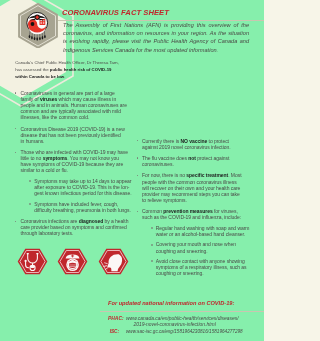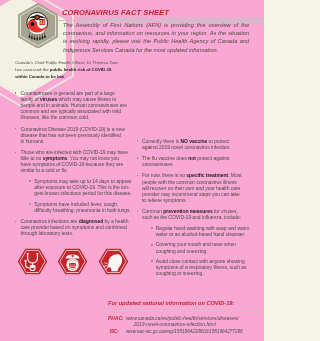--- a/index.html
+++ b/index.html
@@ -1,18 +1,18 @@
 <!DOCTYPE html>
 <html><head>
 <meta charset="utf-8">
 <style>
   html,body{margin:0;padding:0;}
   body{width:264px;height:341px;overflow:hidden;background:#f7f5e8;
        font-family:"Liberation Sans",sans-serif;-webkit-font-smoothing:antialiased;}
-  .page{position:relative;width:264px;height:341px;overflow:hidden;background:#f9a8d4;}
+  .page{position:relative;width:264px;height:341px;overflow:hidden;background:#86efac;}
 
   
   .bg-hex{position:absolute;left:-34px;top:-16px;width:110px;height:124px;opacity:1;}
 
   
   .afn-logo{position:absolute;left:16px;top:2px;width:44px;height:46px;}
   .title{position:absolute;left:62px;top:7.5px;font-size:7.6px;font-weight:bold;font-style:italic;
          color:#c0272d;letter-spacing:0.05px;white-space:nowrap;}
   .intro{position:absolute;left:63px;top:20.5px;width:186px;font-size:5.6px;font-style:italic;
          color:#4a4a45;line-height:1.5;text-align:justify;}

